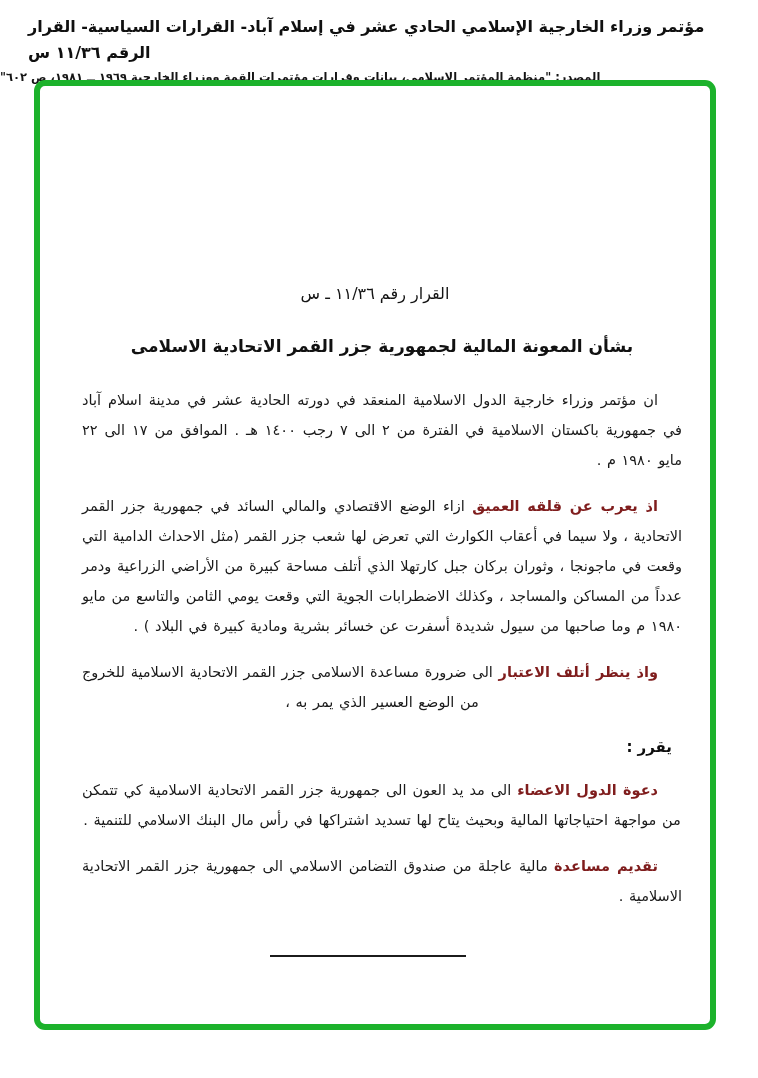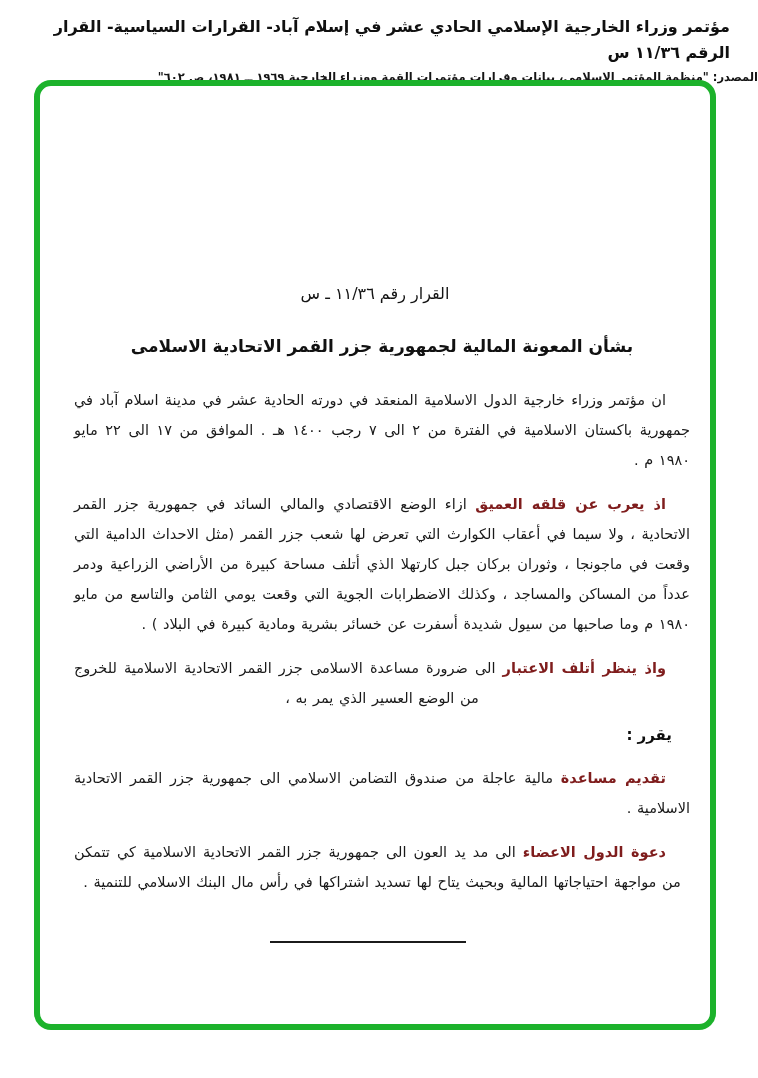--- a/index.html
+++ b/index.html
@@ -9,21 +9,21 @@
     font-family:"DejaVu Sans", sans-serif;
     color:#161616;
     position:relative;
     overflow:hidden;
   }
   .page{position:absolute;inset:0;}
 
   
   .doc-header{
     position:absolute;top:14px;left:0;right:0;
-    text-align:right;
+    text-align:left;
     direction:rtl;
   }
   .doc-header .line1{
     font-size:16px;
     font-weight:bold;
     letter-spacing:0;
     color:#101010;
     padding:0 28px;
     line-height:26px;
   }
@@ -35,21 +35,21 @@
     line-height:16px;
   }
 
   
   .green-box{
     position:absolute;
     left:34px;top:80px;
     width:682px;height:950px;
     box-sizing:border-box;
     border:6px solid #1cb22b;
-    border-radius:17px;
+    border-radius:11px;
     background:#ffffff;
   }
 
   
   .content{
     direction:rtl;
     padding:197px 12px 0 26px;
   }
   .res-number{
     text-align:center;
@@ -61,21 +61,21 @@
   }
   .res-subject{
     text-align:center;
     font-size:17px;
     font-weight:bold;
     color:#111;
     margin-top:28px;
     line-height:26px;
   }
   .para{
-    margin:8px;
+    margin:16px;
     margin-top:14px;
     font-size:14.5px;
     line-height:30px;
     text-align:justify;
     text-align-last:right;
     word-spacing:1px;
     color:#191919;
     text-indent:24px; 
   }
   .para.first{margin-top:26px;}
@@ -114,22 +114,22 @@
       <div class="res-subject">بشأن المعونة المالية لجمهورية جزر القمر الاتحادية الاسلامى</div>
 
       <p class="para first"><span>ان مؤتمر وزراء خارجية الدول الاسلامية المنعقد في دورته الحادية عشر في مدينة اسلام آباد في جمهورية باكستان الاسلامية في الفترة من ٢ الى ٧ رجب ١٤٠٠ هـ . الموافق من ١٧ الى ٢٢ مايو ١٩٨٠ م .</span></p>
 
       <p class="para"><b>اذ يعرب عن قلقه العميق</b> <span>ازاء الوضع الاقتصادي والمالي السائد في جمهورية جزر القمر الاتحادية ، ولا سيما في أعقاب الكوارث التي تعرض لها شعب جزر القمر (مثل الاحداث الدامية التي وقعت في ماجونجا ، وثوران بركان جبل كارتهلا الذي أتلف مساحة كبيرة من الأراضي الزراعية ودمر عدداً من المساكن والمساجد ، وكذلك الاضطرابات الجوية التي وقعت يومي الثامن والتاسع من مايو ١٩٨٠ م وما صاحبها من سيول شديدة أسفرت عن خسائر بشرية ومادية كبيرة في البلاد ) .</span></p>
 
       <p class="para center-last"><b>واذ ينظر أتلف الاعتبار</b> <span>الى ضرورة مساعدة الاسلامى جزر القمر الاتحادية الاسلامية للخروج من الوضع العسير الذي يمر به ،</span></p>
 
       <div class="decision">يقرر :</div>
 
+      <p class="para center-last"><b>دعوة الدول الاعضاء</b> <span>الى مد يد العون الى جمهورية جزر القمر الاتحادية الاسلامية كي تتمكن من مواجهة احتياجاتها المالية وبحيث يتاح لها تسديد اشتراكها في رأس مال البنك الاسلامي للتنمية .</span></p>
+
       <p class="para"><b>تقديم مساعدة</b> <span>مالية عاجلة من صندوق التضامن الاسلامي الى جمهورية جزر القمر الاتحادية الاسلامية .</span></p>
-
-      <p class="para center-last"><b>دعوة الدول الاعضاء</b> <span>الى مد يد العون الى جمهورية جزر القمر الاتحادية الاسلامية كي تتمكن من مواجهة احتياجاتها المالية وبحيث يتاح لها تسديد اشتراكها في رأس مال البنك الاسلامي للتنمية .</span></p>
 
       <div class="closing-rule"></div>
 
     </div>
   </div>
 
 </div>
 
 </body></html>

